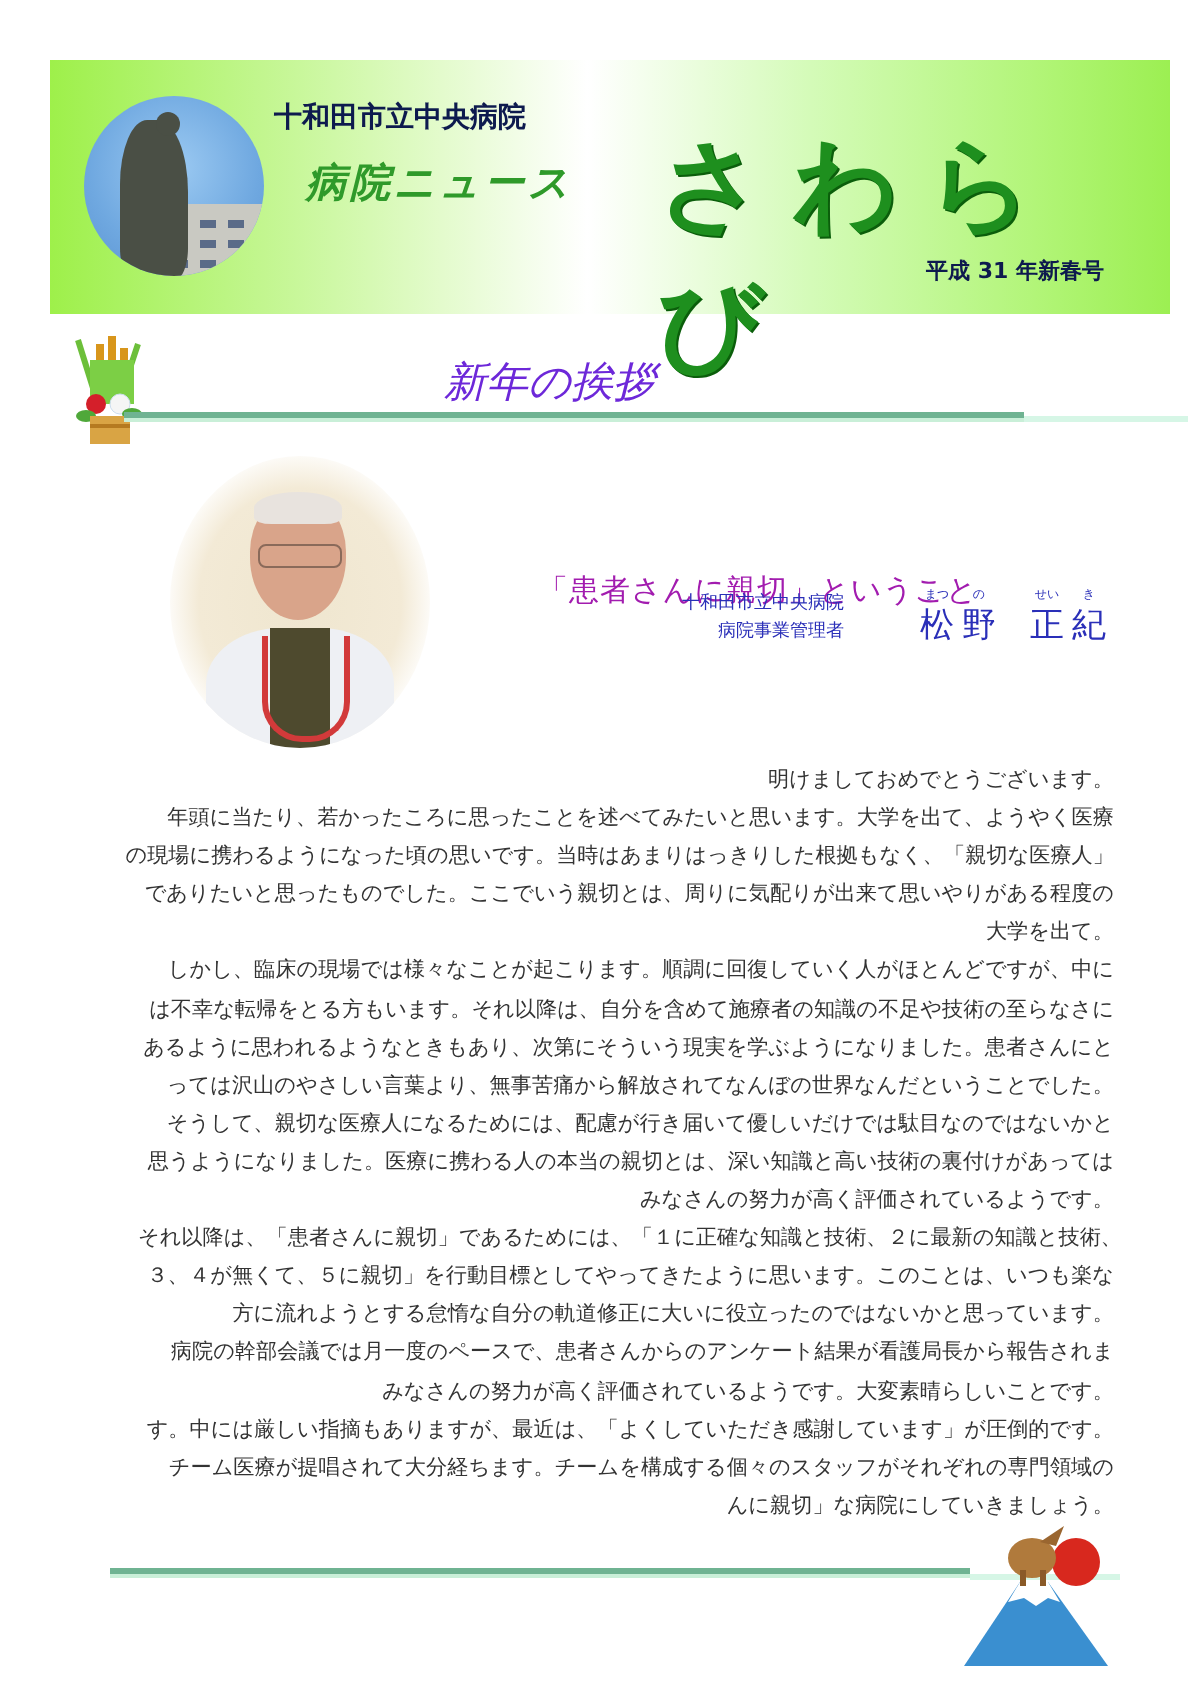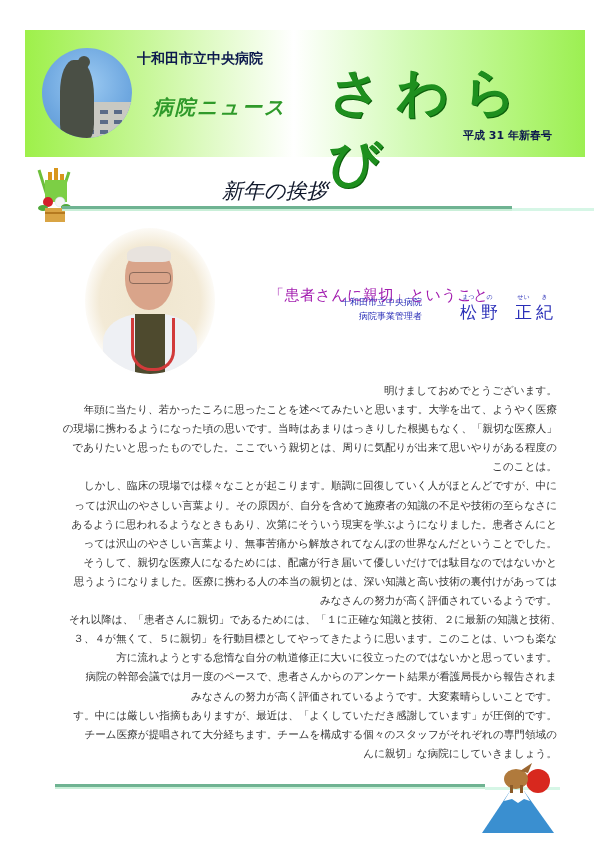--- a/index.html
+++ b/index.html
@@ -13,26 +13,26 @@
     position: absolute; left: 17px; top: 18px; width: 90px; height: 90px; border-radius: 50%;
     background: radial-gradient(circle at 50% 40%, #9ccaf2 0%, #6fa8e0 60%, #5a93d2 100%);
     overflow: hidden;
   }
   .photo .bldg { position: absolute; left: 38px; top: 54px; width: 60px; height: 40px; background: #c9c9c2; }
   .photo .bldg i { position: absolute; width: 8px; height: 4px; background: #5a6b88; }
   .photo .statue { position: absolute; left: 18px; top: 12px; width: 34px; height: 80px; background: #4a4f45; border-radius: 40% 45% 20% 20%; }
   .photo .statue-head { position: absolute; left: 36px; top: 8px; width: 12px; height: 12px; border-radius: 50%; background: #4a4f45; }
 
   .header .org { position: absolute; left: 112px; top: 20px; font-family: "DejaVu Sans", sans-serif; font-weight: bold; font-size: 14px; color: #0d1a4e; letter-spacing: 0px; }
-  .header .news { position: absolute; left: 128px; top: 48px; font-family: "DejaVu Serif", serif; font-style: italic; font-weight: bold; font-size: 20px; color: #2f9a2a; letter-spacing: 2px; margin-top: 16px; }
+  .header .news { position: absolute; left: 128px; top: 48px; font-family: "DejaVu Serif", serif; font-style: italic; font-weight: bold; font-size: 20px; color: #2f9a2a; letter-spacing: 2px; }
   .header .brand { position: absolute; left: 304px; top: 28px; font-family: "DejaVu Serif", serif; font-weight: bold; font-size: 52px; color: #1e8f1e; letter-spacing: 14px; text-shadow: 1px 1px 0 #0b5e0b; }
   .header .issue { position: absolute; left: 438px; top: 98px; font-family: "DejaVu Sans", sans-serif; font-weight: bold; font-size: 11px; color: #0d1a4e; }
 
   .kadomatsu { position: absolute; left: 35px; top: 166px; width: 38px; height: 58px; }
-  .section-title { position: absolute; left: 222px; top: 177px; font-family: "DejaVu Sans", sans-serif; font-style: italic; font-size: 21px; color: #0f172a; }
+  .section-title { position: absolute; left: 222px; top: 177px; font-family: "DejaVu Sans", sans-serif; font-style: italic; font-size: 21px; color: #6d28d9; }
   .rule-dark { position: absolute; left: 62px; top: 206px; width: 450px; height: 3px; background: #6fb392; border-bottom: 2px solid #c9efd8; }
   .rule-light { position: absolute; left: 512px; top: 208px; width: 82px; height: 3px; background: #d6f6e6; }
 
   .portrait {
     position: absolute; left: 85px; top: 228px; width: 130px; height: 146px; border-radius: 50%;
     background: radial-gradient(ellipse at 50% 50%, #efe6cf 0%, #f3ead6 55%, #ffffff 75%);
     overflow: hidden;
   }
   .portrait .face { position: absolute; left: 40px; top: 20px; width: 48px; height: 62px; border-radius: 45% 45% 50% 50%; background: #d9a48a; }
   .portrait .hair { position: absolute; left: 42px; top: 18px; width: 44px; height: 16px; border-radius: 50% 50% 20% 20%; background: #e8e3de; }
@@ -133,23 +133,23 @@
     <span>正</span>
     <span>紀</span>
   </div>
 </div>
 
 <div class="body" id="article-body">
     <div class="line indent">明けましておめでとうございます。</div>
     <div class="line indent">年頭に当たり、若かったころに思ったことを述べてみたいと思います。大学を出て、ようやく医療</div>
     <div class="line">の現場に携わるようになった頃の思いです。当時はあまりはっきりした根拠もなく、「親切な医療人」</div>
     <div class="line">でありたいと思ったものでした。ここでいう親切とは、周りに気配りが出来て思いやりがある程度の</div>
-    <div class="line">このことは。</div>
+    <div class="line">大学を出て。</div>
     <div class="line indent">しかし、臨床の現場では様々なことが起こります。順調に回復していく人がほとんどですが、中に</div>
-    <div class="line">っては沢山のやさしい言葉より。その原因が、自分を含めて施療者の知識の不足や技術の至らなさに</div>
+    <div class="line">は不幸な転帰をとる方もいます。それ以降は、自分を含めて施療者の知識の不足や技術の至らなさに</div>
     <div class="line">あるように思われるようなときもあり、次第にそういう現実を学ぶようになりました。患者さんにと</div>
     <div class="line">っては沢山のやさしい言葉より、無事苦痛から解放されてなんぼの世界なんだということでした。</div>
     <div class="line indent">そうして、親切な医療人になるためには、配慮が行き届いて優しいだけでは駄目なのではないかと</div>
     <div class="line">思うようになりました。医療に携わる人の本当の親切とは、深い知識と高い技術の裏付けがあっては</div>
     <div class="line">みなさんの努力が高く評価されているようです。</div>
     <div class="line indent">それ以降は、「患者さんに親切」であるためには、「１に正確な知識と技術、２に最新の知識と技術、</div>
     <div class="line">３、４が無くて、５に親切」を行動目標としてやってきたように思います。このことは、いつも楽な</div>
     <div class="line">方に流れようとする怠惰な自分の軌道修正に大いに役立ったのではないかと思っています。</div>
     <div class="line indent">病院の幹部会議では月一度のペースで、患者さんからのアンケート結果が看護局長から報告されま</div>
     <div class="line">みなさんの努力が高く評価されているようです。大変素晴らしいことです。</div>

